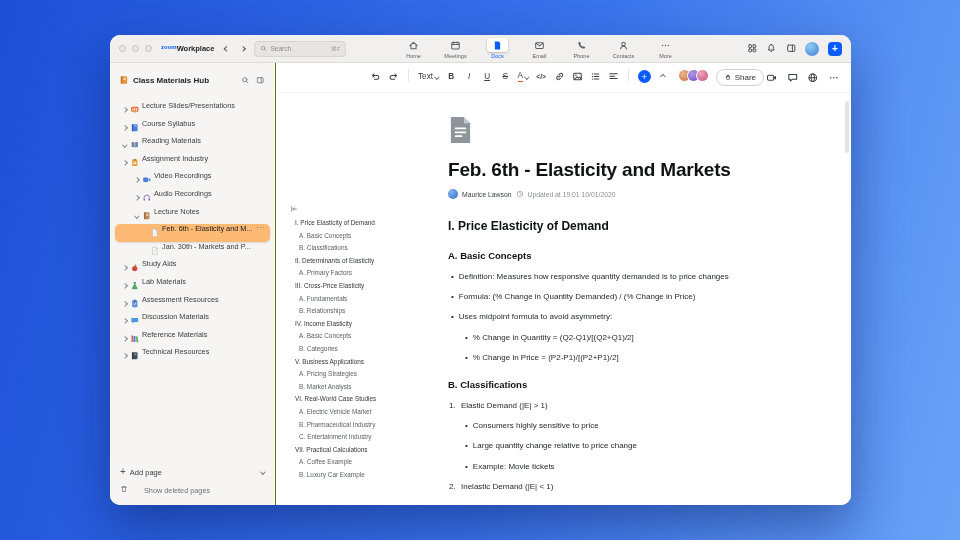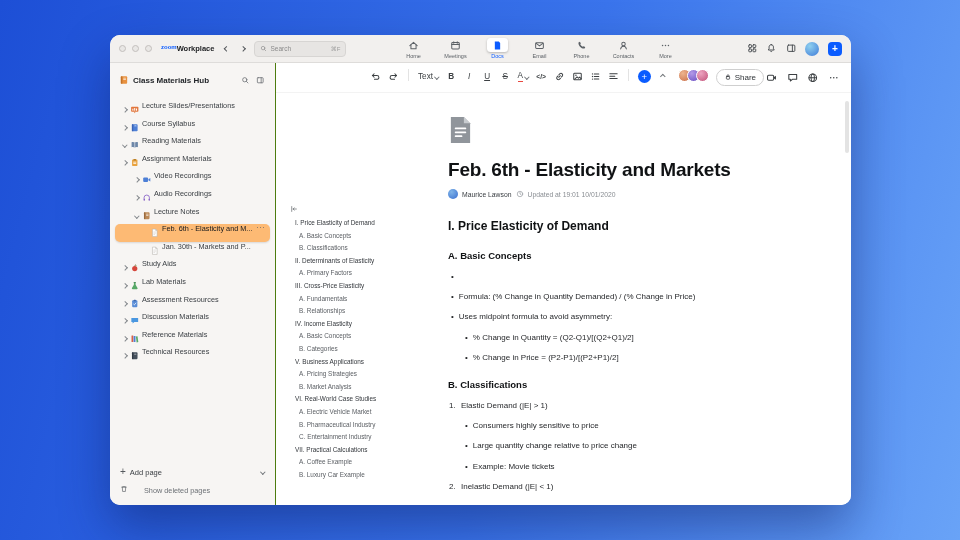--- a/index.html
+++ b/index.html
@@ -304,21 +304,21 @@
                 <span class="chev r"></span>
               </span>
               <span class="ticon">
                 <svg viewBox="0 0 12 12">
                   <rect x="2.6" y="2" width="6.8" height="8.2" rx="1" fill="#e8a23f"></rect>
                   <rect x="4.3" y="1.2" width="3.4" height="1.9" rx=".7" fill="#b97f28"></rect>
                   <rect x="4" y="4.8" width="4" height=".85" rx=".4" fill="#fff"></rect>
                   <rect x="4" y="6.6" width="4" height=".85" rx=".4" fill="#fff"></rect>
                 </svg>
               </span>
-              <span class="tlabel">Assignment Materials</span>
+              <span class="tlabel">Assignment Industry</span>
             </div>
             <div class="trow lvl1">
               <span class="tchev">
                 <span class="chev r"></span>
               </span>
               <span class="ticon">
                 <svg viewBox="0 0 12 12">
                   <rect x="1.5" y="3.2" width="6.2" height="5.6" rx="1.3" fill="#4d7fd6"></rect>
                   <path d="M8.1 5.3l2.4-1.6v4.6L8.1 6.7z" fill="#4d7fd6"></path>
                 </svg>
@@ -623,20 +623,21 @@
                     <circle cx="6" cy="6" r="4.1"></circle>
                     <path d="M6 3.7V6l1.6 1"></path>
                   </svg></span>
               <span class="meta-updated">Updated at 19:01 10/01/2020</span>
             </div>
             <div id="doc-content">
                 <h2 class="c-h2">I. Price Elasticity of Demand</h2>
                 <h3 class="c-h3">A. Basic Concepts</h3>
                 <div class="c-li c-l1">
                   <span class="c-marker">•</span>
+                  <span class="c-text">Definition: Measures how responsive quantity demanded is to price changes</span>
                 </div>
                 <div class="c-li c-l1">
                   <span class="c-marker">•</span>
                   <span class="c-text">Formula: (% Change in Quantity Demanded) / (% Change in Price)</span>
                 </div>
                 <div class="c-li c-l1">
                   <span class="c-marker">•</span>
                   <span class="c-text">Uses midpoint formula to avoid asymmetry:</span>
                 </div>
                 <div class="c-li c-l2">

